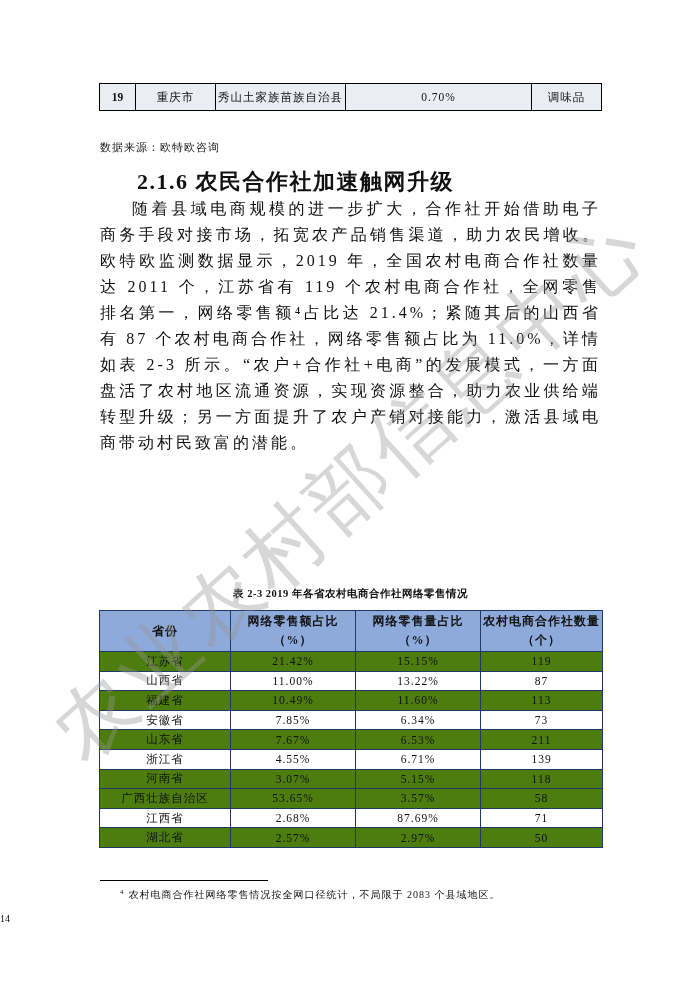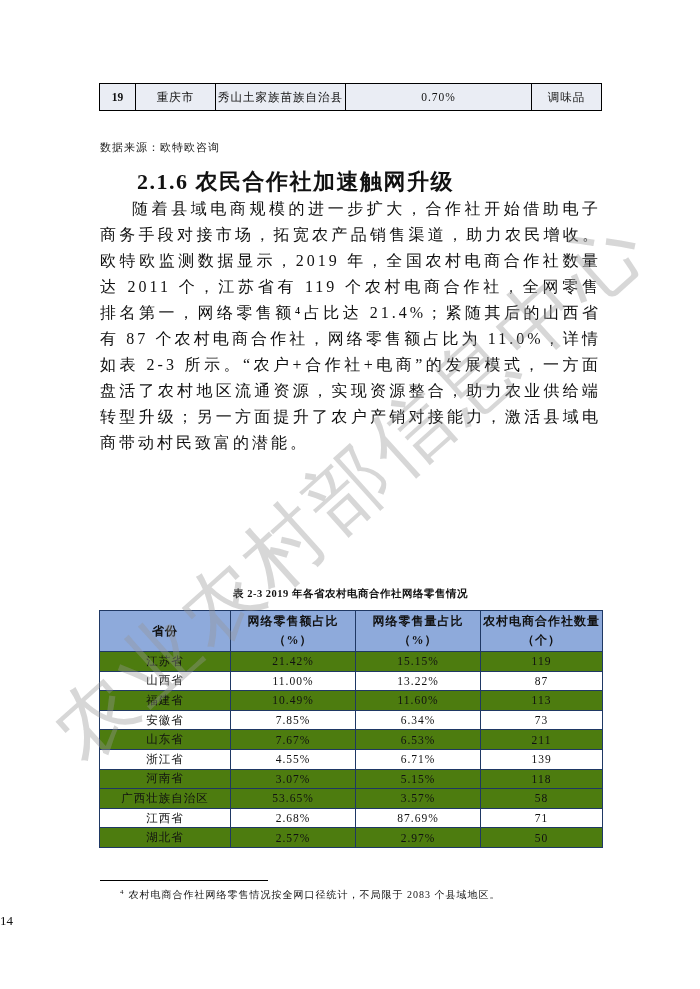--- a/index.html
+++ b/index.html
@@ -131,21 +131,21 @@
   }
   .footnote sup {
     font-size: 7px;
     margin-right: 4px;
   }
   .page-number {
     position: absolute;
     left: 0;
     top: 913px;
     width: 700px;
-    font-size: 13px;
+    font-size: 10px;
   }
 
   
   .watermark {
     position: absolute;
     left: 50%;
     top: 50%;
     transform: translate(-50%, -50%) rotate(-42deg);
     font-size: 80px;
     letter-spacing: 5px;

